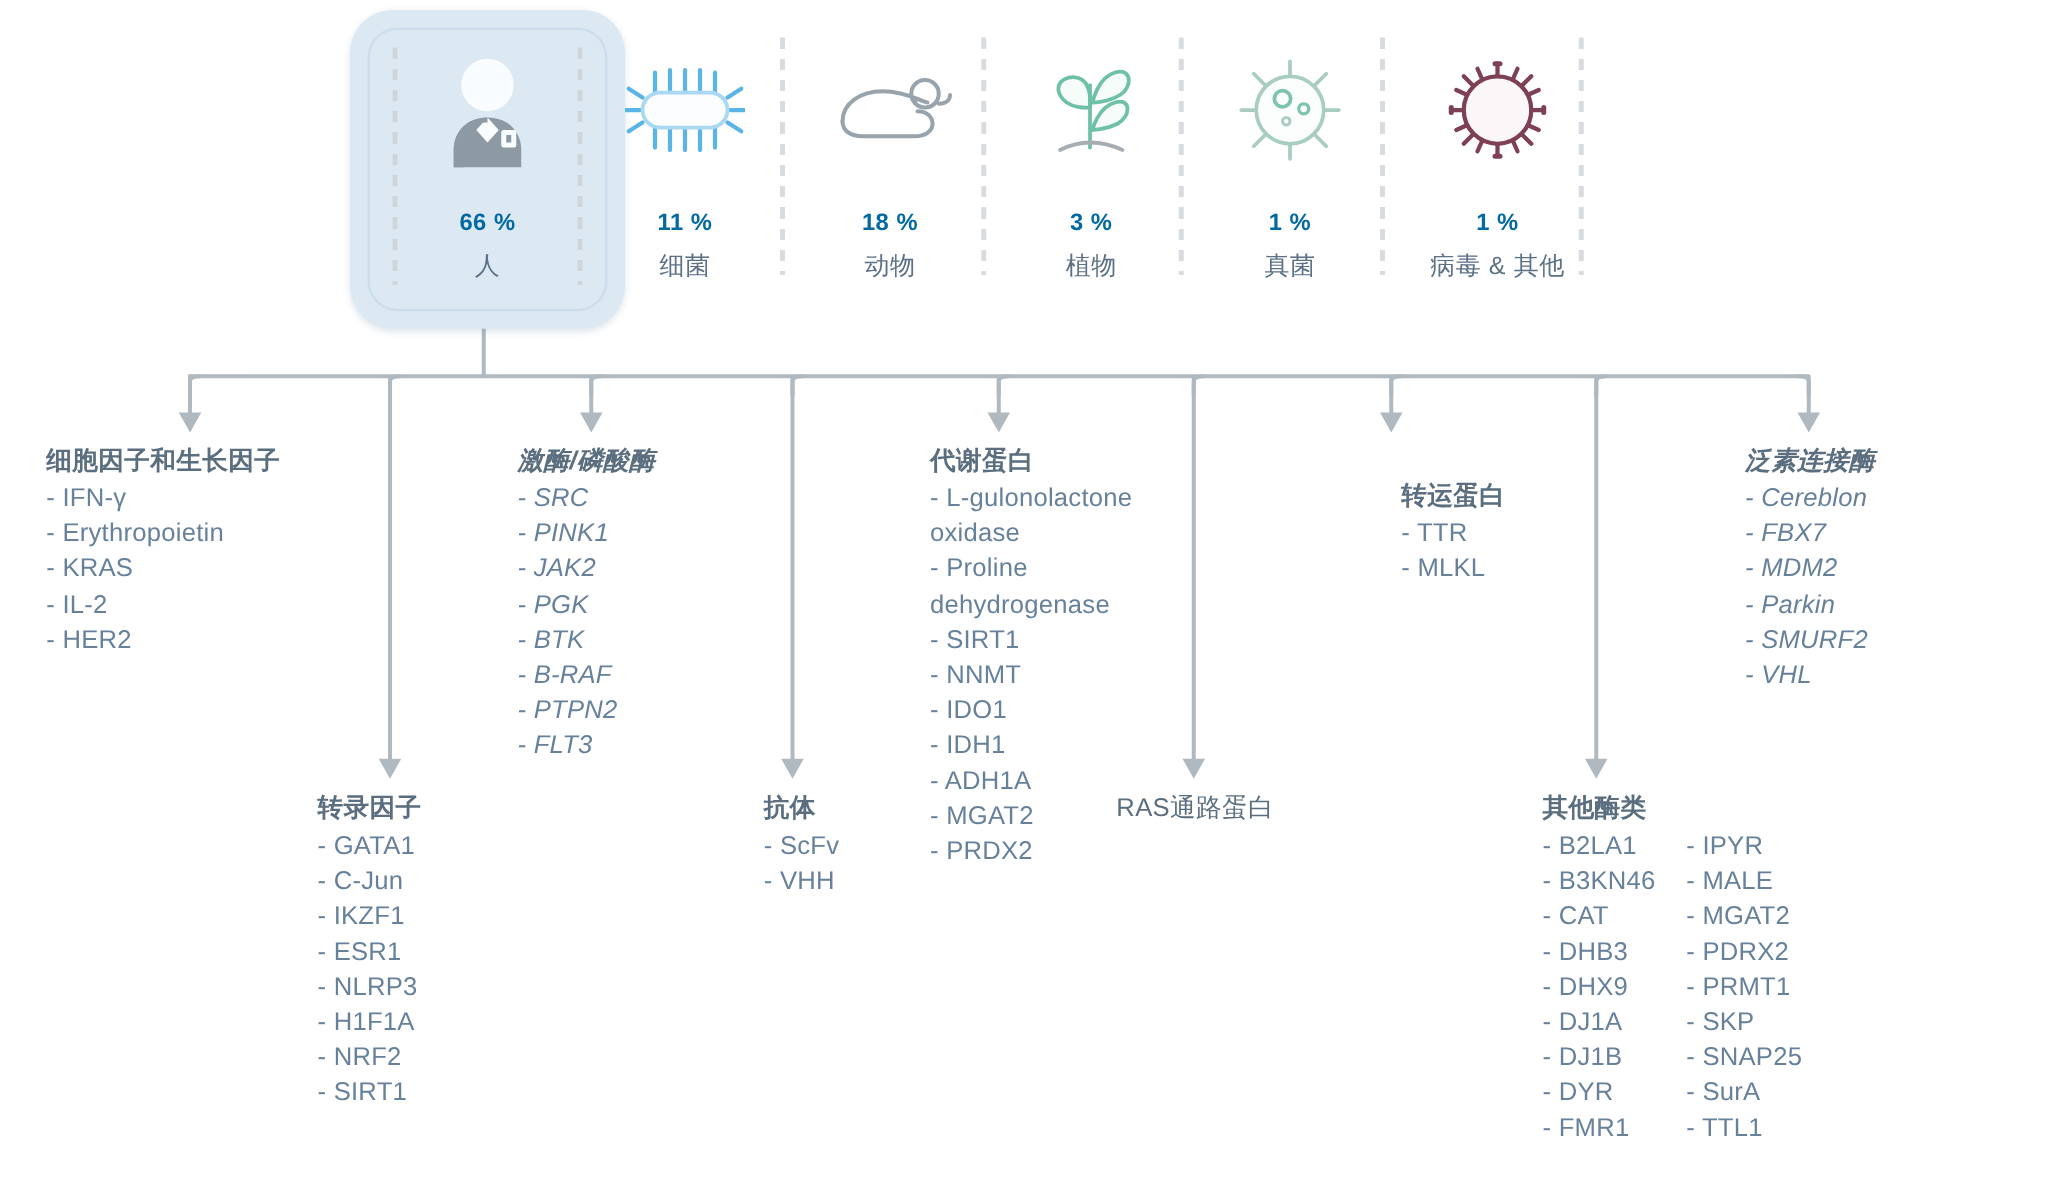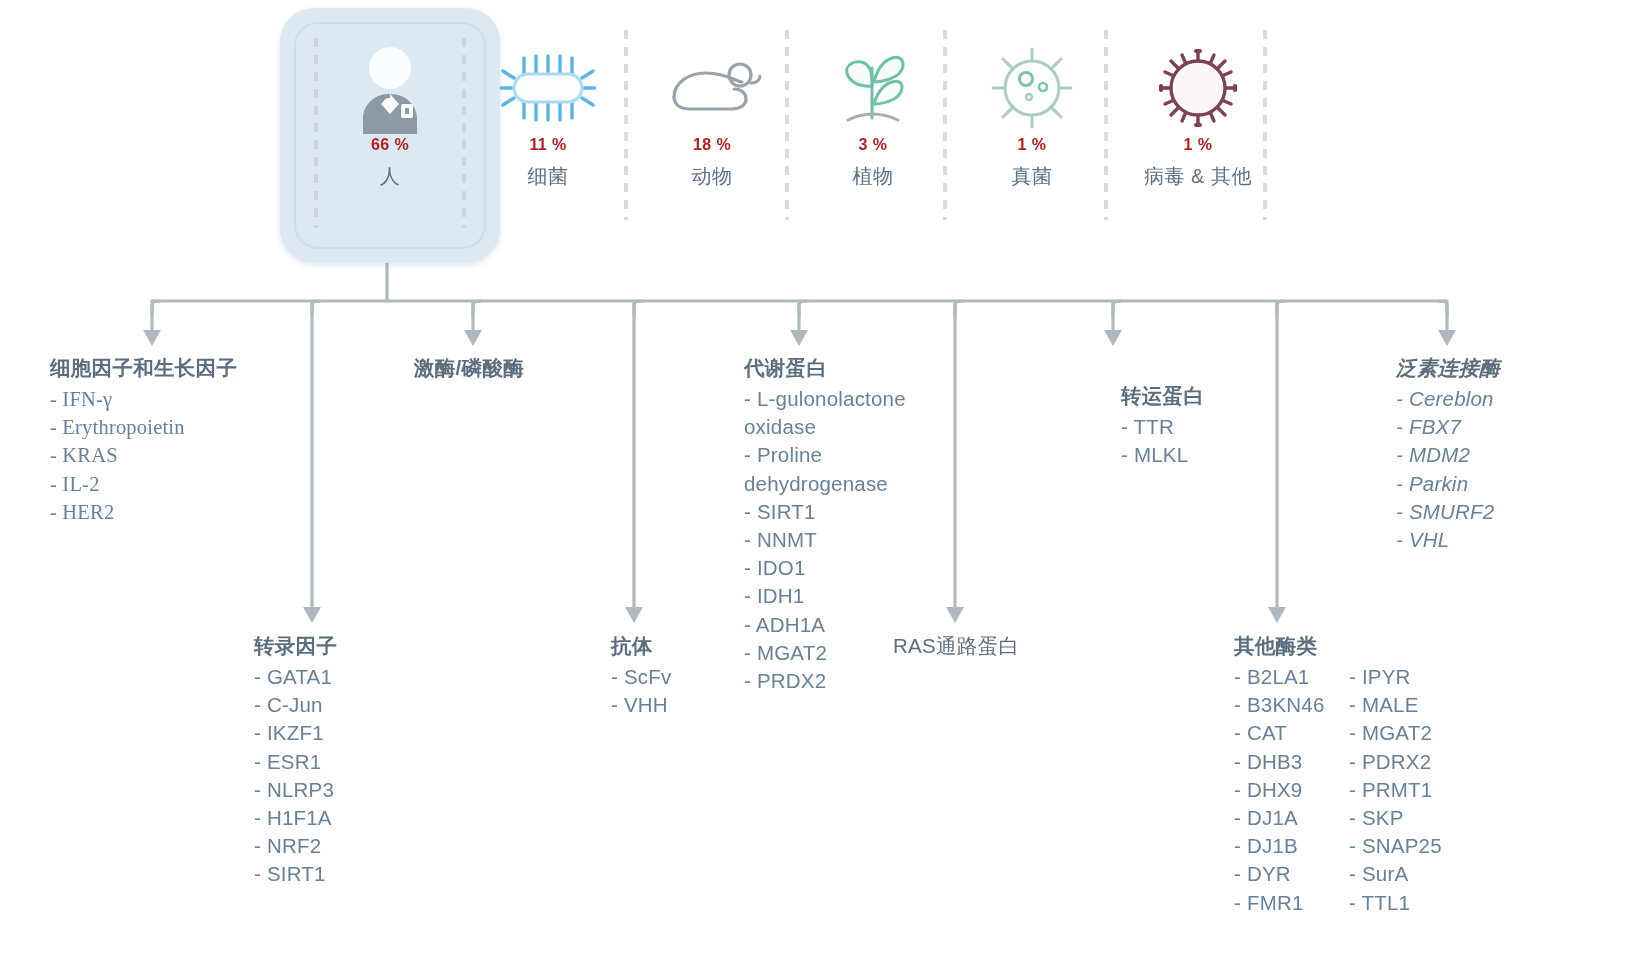--- a/index.html
+++ b/index.html
@@ -17,21 +17,21 @@
     background:#dce9f3;border-radius:34px;
     box-shadow:0 2px 6px rgba(100,130,160,.20);
     box-sizing:border-box;
   }
   .org-card-inner{
     position:absolute;left:14px;top:14px;right:14px;bottom:14px;
     border:2px solid #ccdeeb;border-radius:24px;box-sizing:border-box;
   }
   .org{position:absolute;width:160px;text-align:center;top:40px;}
   .org .icon-wrap{height:96px;display:flex;align-items:center;justify-content:center;}
-  .org .pct{font-size:16px;font-weight:bold;color:#b91c1c;letter-spacing:.4px;}
+  .org .pct{font-size:19px;font-weight:bold;color:#0369a1;letter-spacing:.4px;margin-top:32px;}
   .org .nm{font-size:20px;color:#5c7185;margin-top:9px;letter-spacing:.5px;}
   .divider{
     position:absolute;top:30px;width:4px;height:190px;
     background:repeating-linear-gradient(to bottom,#d8dcdf 0,#d8dcdf 9px,transparent 9px,transparent 17px);
   }
   .card-dash-l,.card-dash-r{
     position:absolute;top:30px;width:4px;height:190px;
     background:repeating-linear-gradient(to bottom,#cfd6db 0,#cfd6db 9px,transparent 9px,transparent 17px);
   }
 
@@ -236,33 +236,43 @@
             <line x1="77" y1="38" x2="77" y2="42"></line>
         </g>
         <circle cx="40" cy="40" r="27" fill="#fbf7f8" stroke="#7e4054" stroke-width="3.4"></circle>
       </svg>
     </div>
     <div class="pct">1 %</div>
     <div class="nm">病毒 &amp; 其他</div>
   </div>
 </div>
 
-<div class="cat" style="left:50px;top:354px;font-family:Liberation Serif, serif;">
+<div class="cat" style="left:37px;top:354px;">
   <div class="cat-title">细胞因子和生长因子</div>
   <ul>
     <li>- IFN-γ</li>
     <li>- Erythropoietin</li>
     <li>- KRAS</li>
     <li>- IL-2</li>
     <li>- HER2</li>
   </ul>
 </div>
 
-<div class="cat" style="left:414px;top:354px;">
+<div class="cat" style="left:414px;top:354px;font-style:italic;">
   <div class="cat-title">激酶/磷酸酶</div>
+  <ul>
+    <li>- SRC</li>
+    <li>- PINK1</li>
+    <li>- JAK2</li>
+    <li>- PGK</li>
+    <li>- BTK</li>
+    <li>- B-RAF</li>
+    <li>- PTPN2</li>
+    <li>- FLT3</li>
+  </ul>
 </div>
 
 <div class="cat" style="left:744px;top:354px;width:200px;">
   <div class="cat-title">代谢蛋白</div>
   <ul>
     <li class="wrapped">- L-gulonolactone oxidase</li>
     <li class="wrapped">- Proline dehydrogenase</li>
     <li>- SIRT1</li>
     <li>- NNMT</li>
     <li>- IDO1</li>

